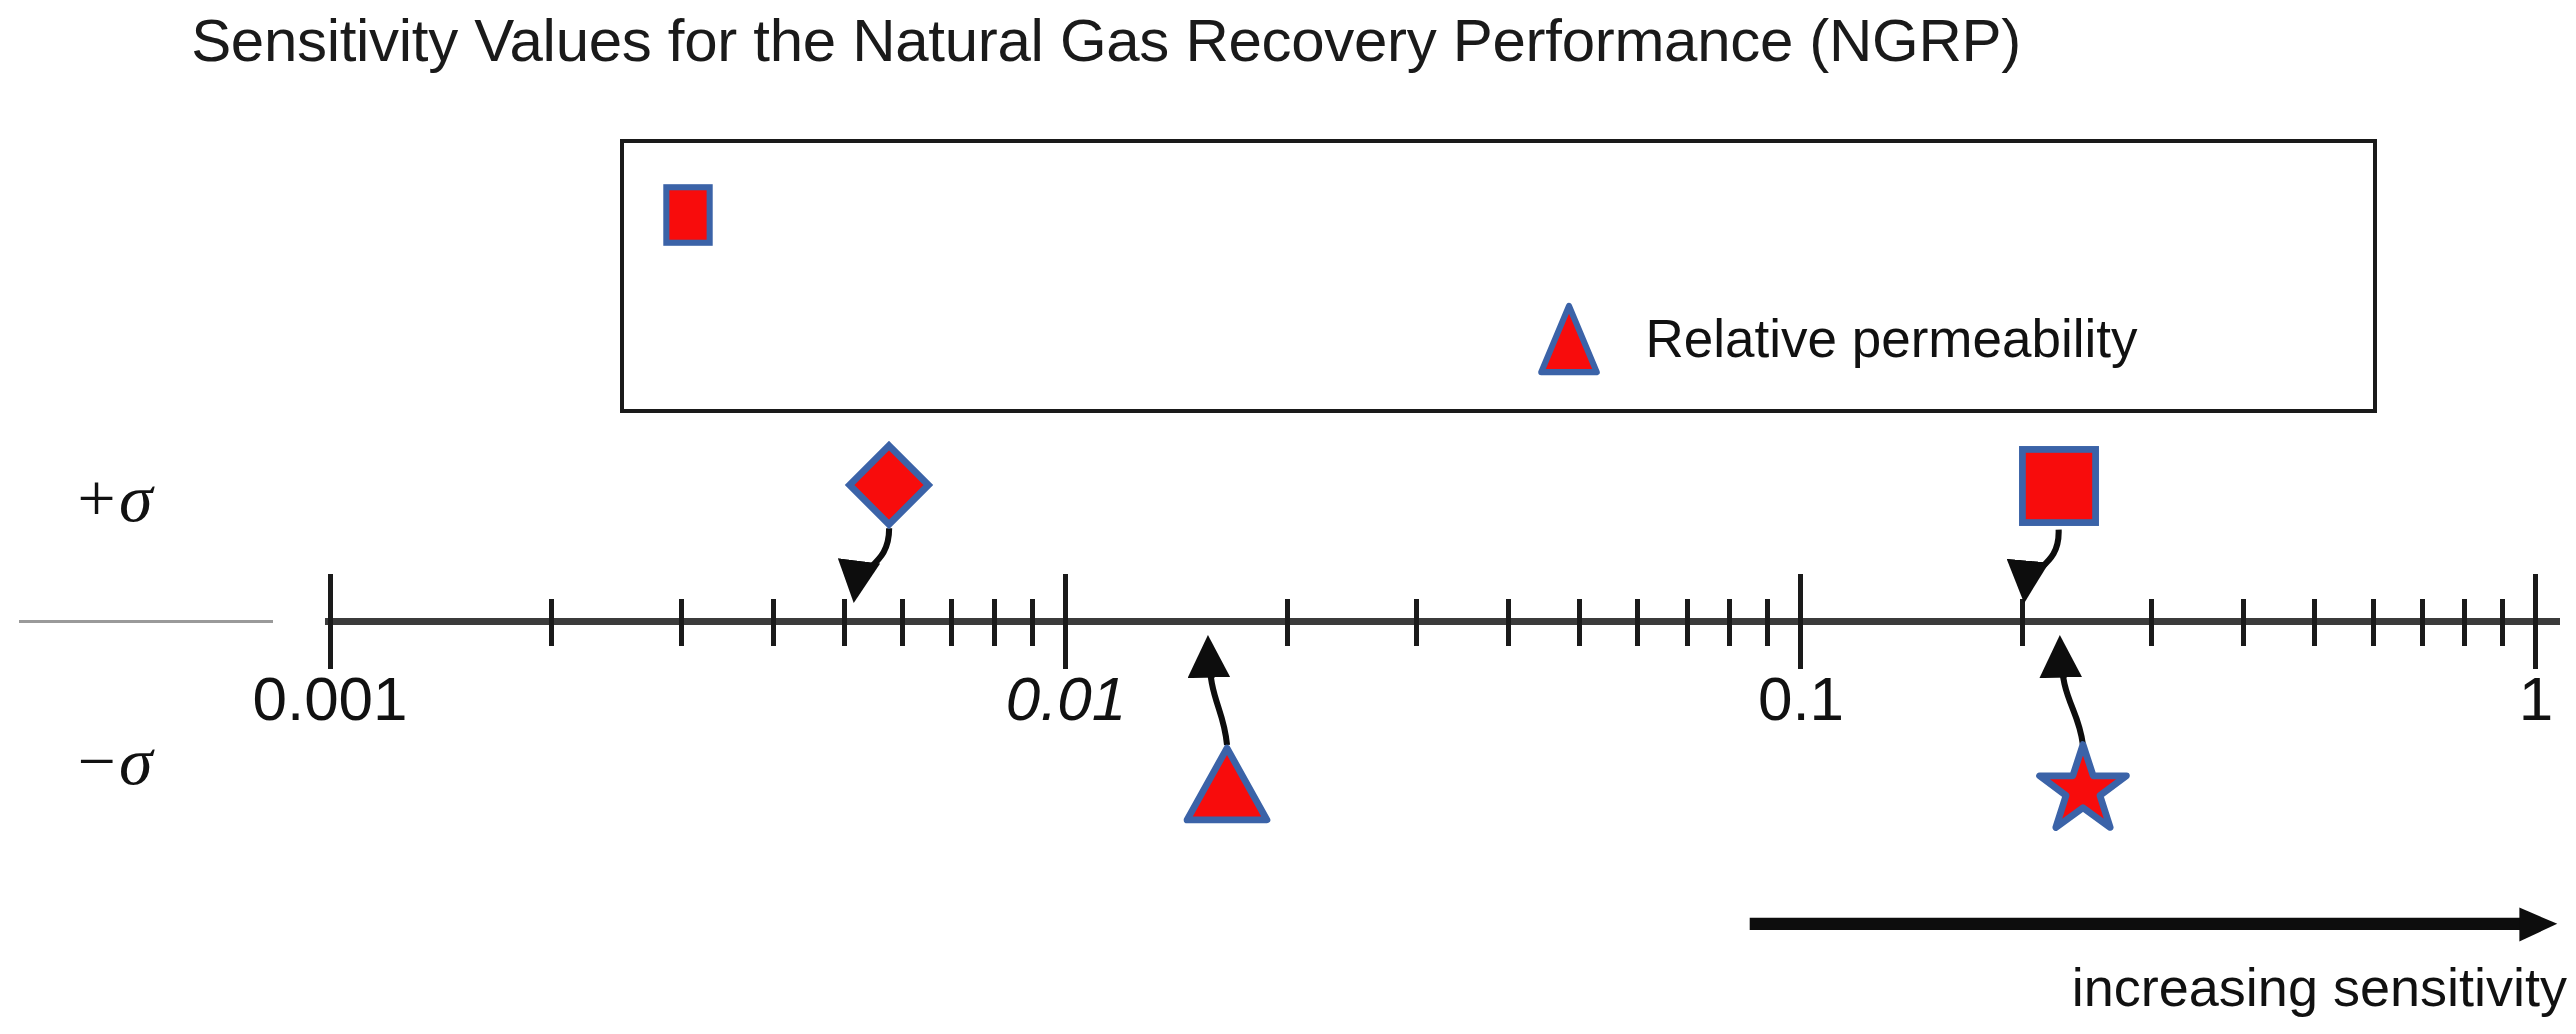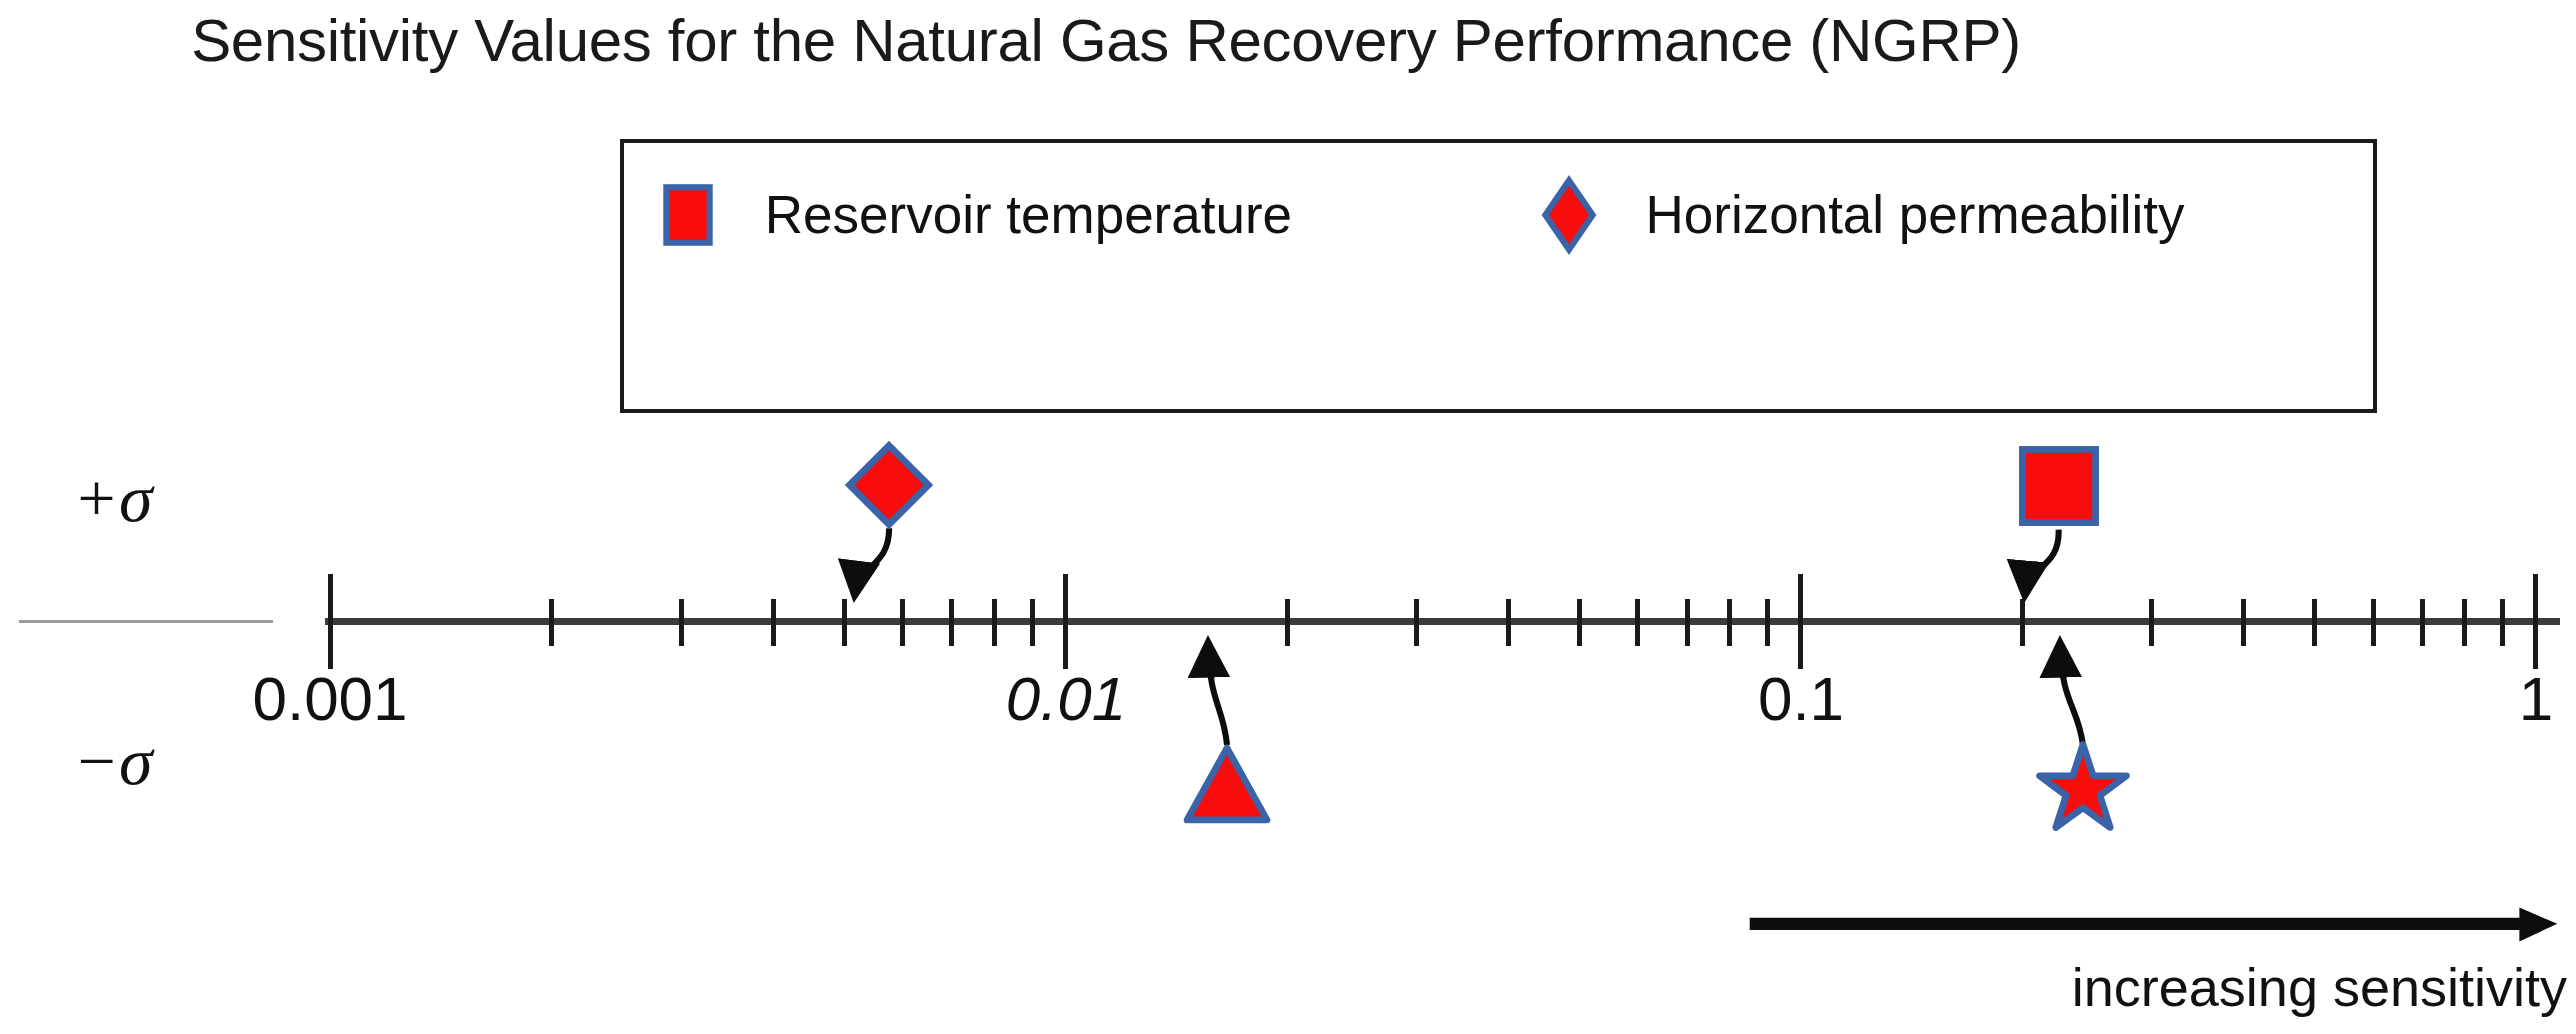--- a/index.html
+++ b/index.html
@@ -168,33 +168,32 @@
   <div id="chart-title">Sensitivity Values for the Natural Gas Recovery Performance (NGRP)</div>
 
   <div id="legend-box">
 
     <div class="legend-item" id="legend-item-0">
       <span class="lg-marker">
         <svg class="marker-svg" width="88" height="88" viewBox="0 0 130 130">
           <rect x="33" y="24" width="64" height="82" fill="#f80c0c" stroke="#3b63a8" stroke-width="9"></rect>
         </svg>
       </span>
-      <span class="lg-label">Reservoir temperature</span>
-    </div>
-
-    <div class="legend-item" id="legend-item-1">
+    </div>
+
+
+
+    <div class="legend-item" id="legend-item-3">
       <span class="lg-marker">
         <svg class="marker-svg" width="88" height="88" viewBox="0 0 130 130">
-          <polygon points="65,14 100,65 65,116 30,65" fill="#f80c0c" stroke="#3b63a8" stroke-width="9"></polygon>
+          <polygon points="65,16 106,114 24,114" fill="#f80c0c" stroke="#3b63a8" stroke-width="9" stroke-linejoin="round"></polygon>
         </svg>
       </span>
-      <span class="lg-label">Horizontal permeability</span>
-    </div>
-
-
+      <span class="lg-label">Relative permeability</span>
+    </div>
   </div>
 
   <div class="sigma-label" id="sigma-plus">+σ</div>
   <div class="sigma-label" id="sigma-minus">−σ</div>
 
   <div id="axis-stub-line"></div>
   <div id="axis-line"></div>
   <div id="ticks">
       <div class="tick-major" style="left: 328px;"></div>
       <div class="tick-major" style="left: 1063px;"></div>

